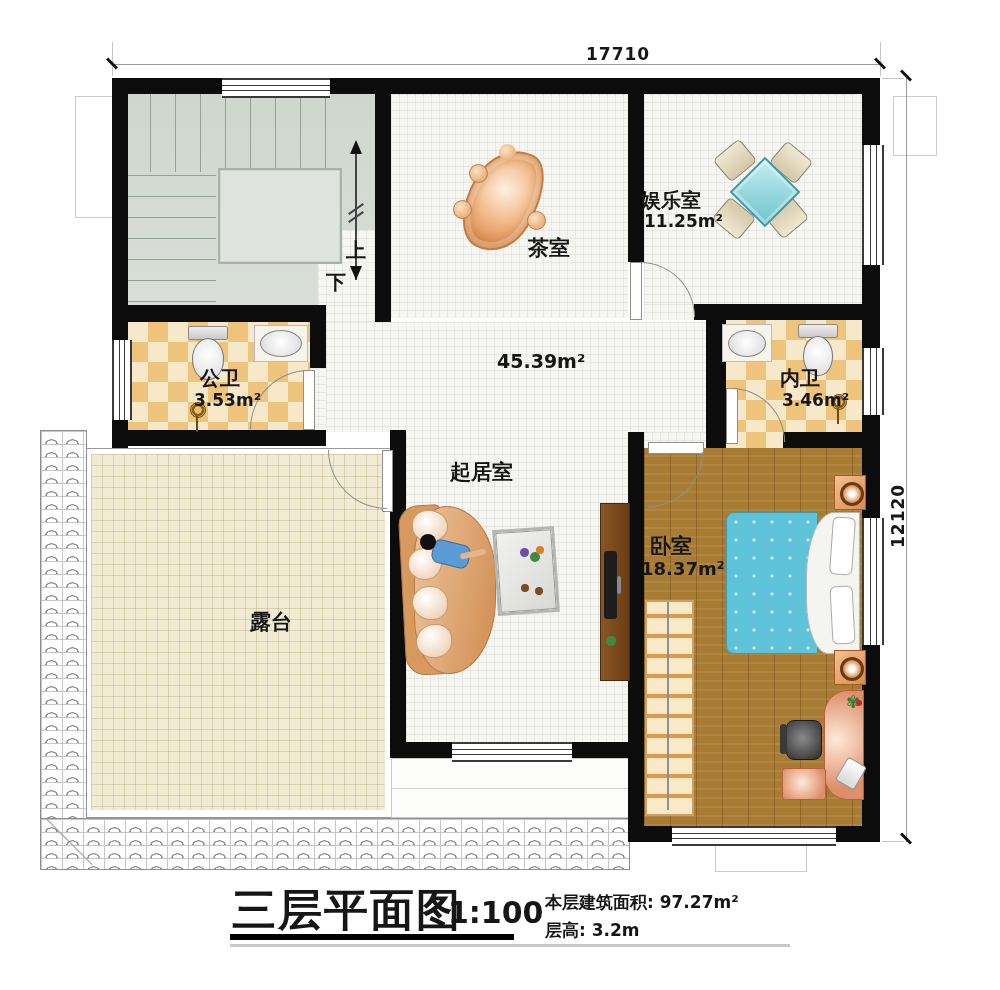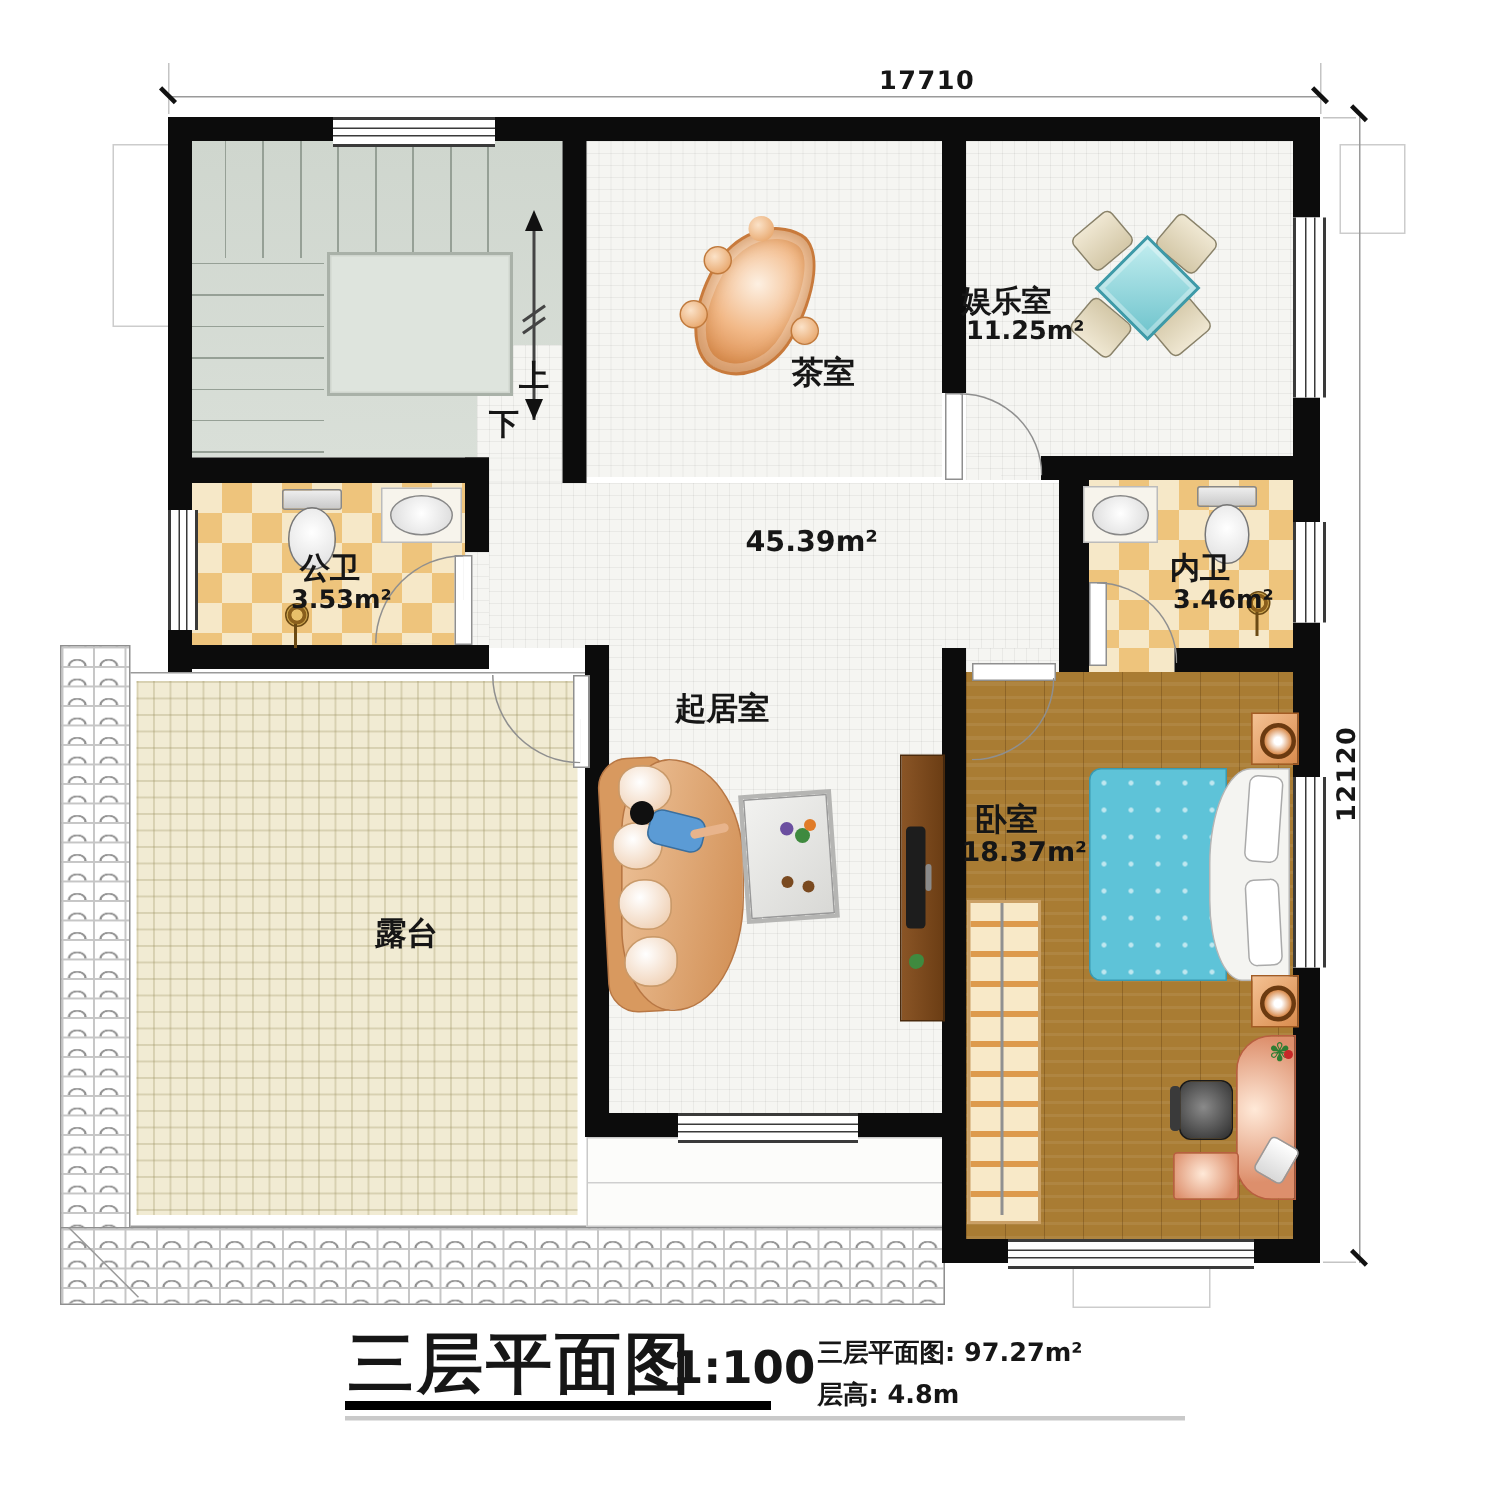--- a/index.html
+++ b/index.html
@@ -246,16 +246,16 @@
   <div class="ext" style="left:882px;top:78px;width:22px;height:1px"></div>
   <div class="ext" style="left:882px;top:841px;width:22px;height:1px"></div>
   <div class="tick" style="left:899px;top:74px"></div>
   <div class="tick" style="left:899px;top:837px"></div>
   <div class="lbl" style="left:890px;top:548px;font-size:17px;letter-spacing:1px;transform:rotate(-90deg);transform-origin:0 0">12120</div>
 
   <div class="lbl" style="left:232px;top:888px;font-size:44px;font-weight:900;letter-spacing:2px">三层平面图</div>
   <div class="lbl" style="left:448px;top:898px;font-size:30px;font-weight:600">1:100</div>
   <div class="abs" style="left:230px;top:934px;width:284px;height:6px;background:#000"></div>
   <div class="abs" style="left:230px;top:944px;width:560px;height:3px;background:#c9c9c9"></div>
-  <div class="lbl" style="left:545px;top:894px;font-size:17px">三层平面图: 97.27m²</div>
-  <div class="lbl" style="left:545px;top:922px;font-size:17px">层高: 4.8m</div>
+  <div class="lbl" style="left:545px;top:894px;font-size:17px">本层建筑面积: 97.27m²</div>
+  <div class="lbl" style="left:545px;top:922px;font-size:17px">层高: 3.2m</div>
 
 </div>
 
 </body></html>

